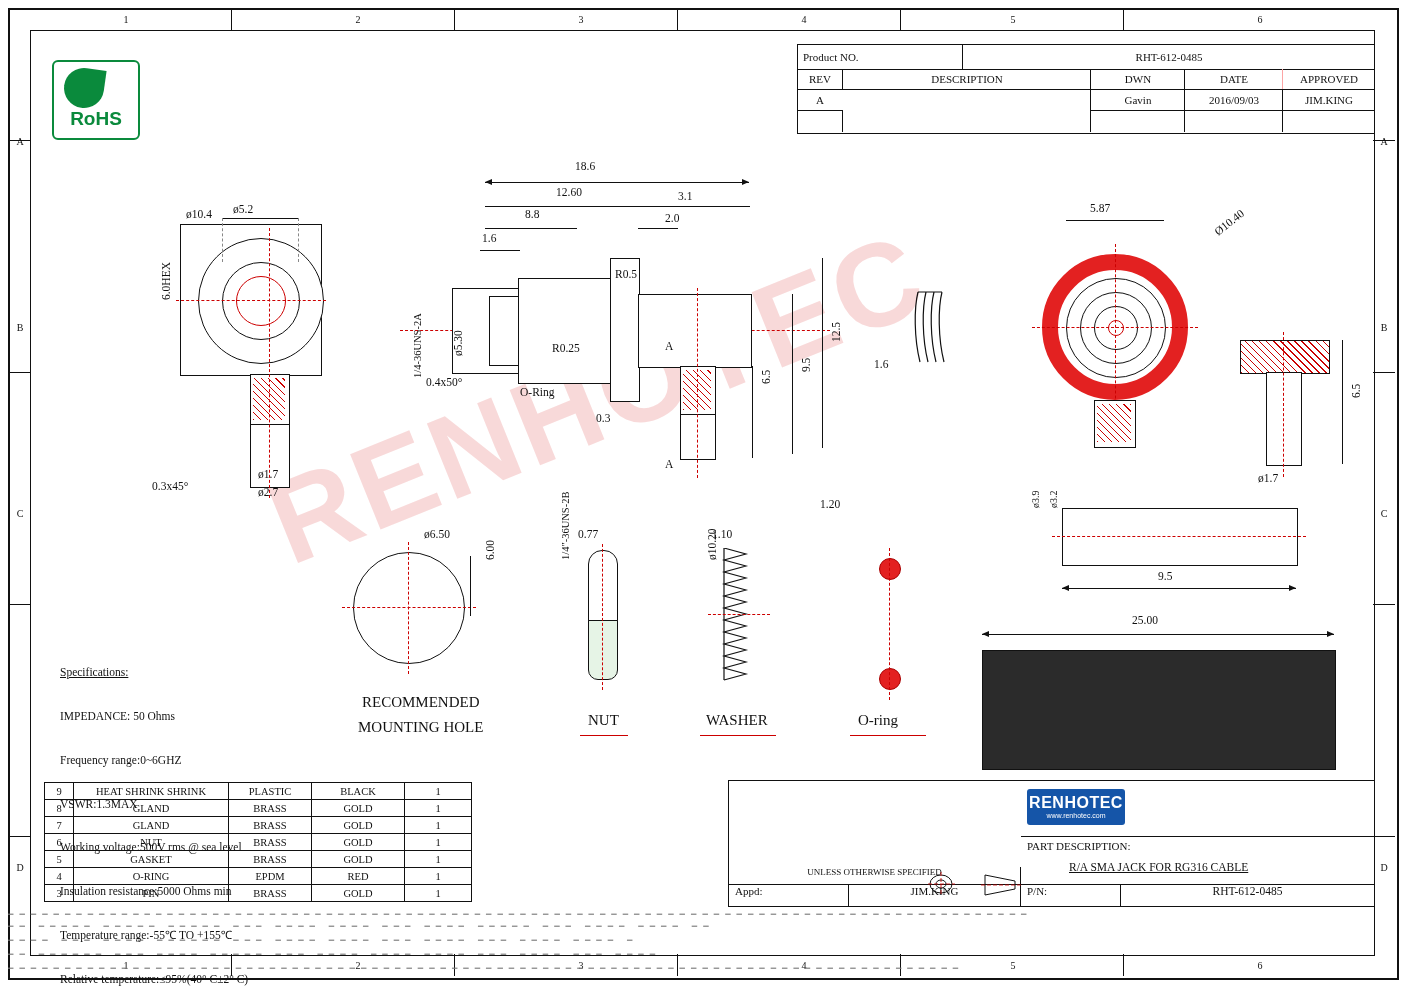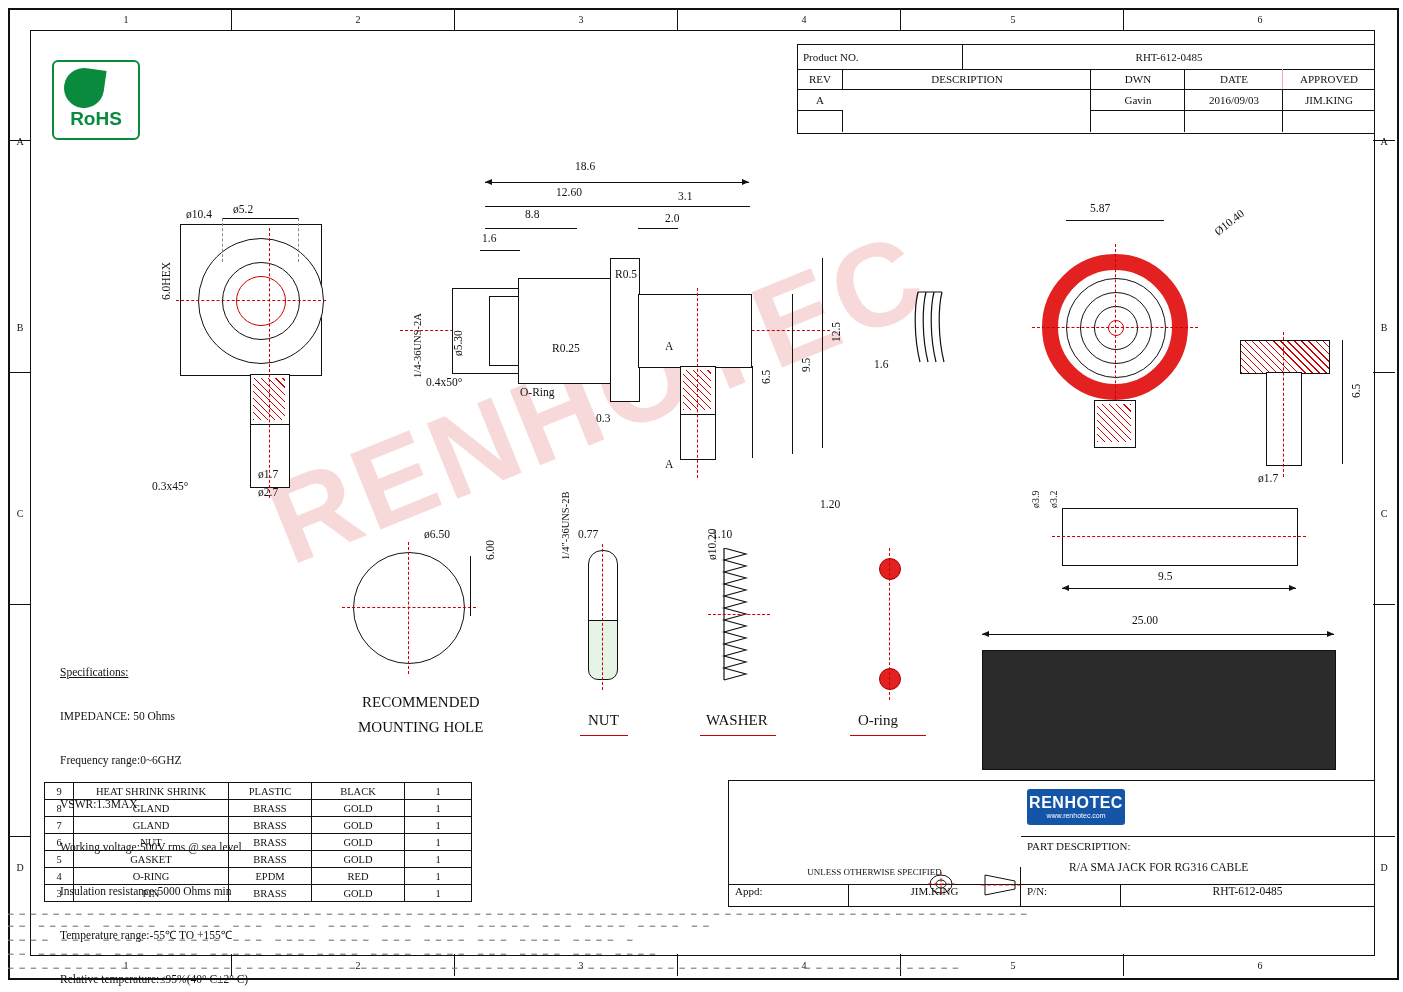--- a/index.html
+++ b/index.html
@@ -393,21 +393,21 @@
 
     <div class="cell" style="left:292px;top:0;width:353px;height:56px;border-bottom:1px solid #111;">
       <div style="position:absolute;left:6px;top:8px;width:98px;height:36px;background:#1555a8;border-radius:3px;">
         <div class="logo" style="color:#fff;font-size:16px;text-align:center;margin-top:5px;letter-spacing:.5px;">RENHOTEC</div>
         <div style="color:#fff;font-size:7px;text-align:center;font-family:'Liberation Sans',sans-serif;">www.renhotec.com</div>
       </div>
     </div>
 
     <div class="cell" style="left:292px;top:56px;width:353px;height:48px;border-bottom:1px solid #111;">
       <div style="position:absolute;left:6px;top:3px;font-size:11px;">PART DESCRIPTION:</div>
-      <div style="position:absolute;left:48px;top:24px;font-size:11.5px;">R/A SMA JACK FOR RG316 CABLE</div>
+      <div style="position:absolute;left:48px;top:24px;font-size:11.5px;text-decoration:underline;">R/A SMA JACK FOR RG316 CABLE</div>
     </div>
 
     <div class="cell" style="left:292px;top:104px;width:100px;height:21px;border-right:1px solid #111;font-size:11px;padding-left:6px;">P/N:</div>
     <div class="cell" style="left:392px;top:104px;width:253px;height:21px;font-size:11.5px;text-align:center;">RHT-612-0485</div>
   </div>
 
   <div class="hatchband">
     <div class="row" style="top:2px;">▁▁▁▁▁▁▁▁▁▁▁▁▁▁▁▁▁▁▁▁▁▁▁▁▁▁▁▁▁▁▁▁▁▁▁▁▁▁▁▁▁▁▁▁▁▁▁▁▁▁▁▁▁▁▁▁▁▁▁▁▁▁▁▁▁▁▁▁▁▁▁▁▁▁▁▁▁▁▁▁▁▁▁▁▁▁▁▁▁▁</div>
     <div class="row" style="top:14px;">▁▁  ▁▁▁▁▁  ▁▁▁▁▁   ▁▁▁▁▁  ▁▁▁  ▁▁▁▁  ▁▁▁▁  ▁▁▁   ▁▁▁▁   ▁▁▁▁▁  ▁▁▁  ▁▁▁▁  ▁▁▁▁  ▁▁</div>
     <div class="row" style="top:28px;">▁▁▁▁  ▁▁▁   ▁▁▁▁   ▁▁▁▁▁▁   ▁▁▁   ▁▁▁▁   ▁▁▁▁   ▁▁▁   ▁▁▁▁   ▁▁▁   ▁▁▁▁  ▁▁▁▁   ▁</div>

